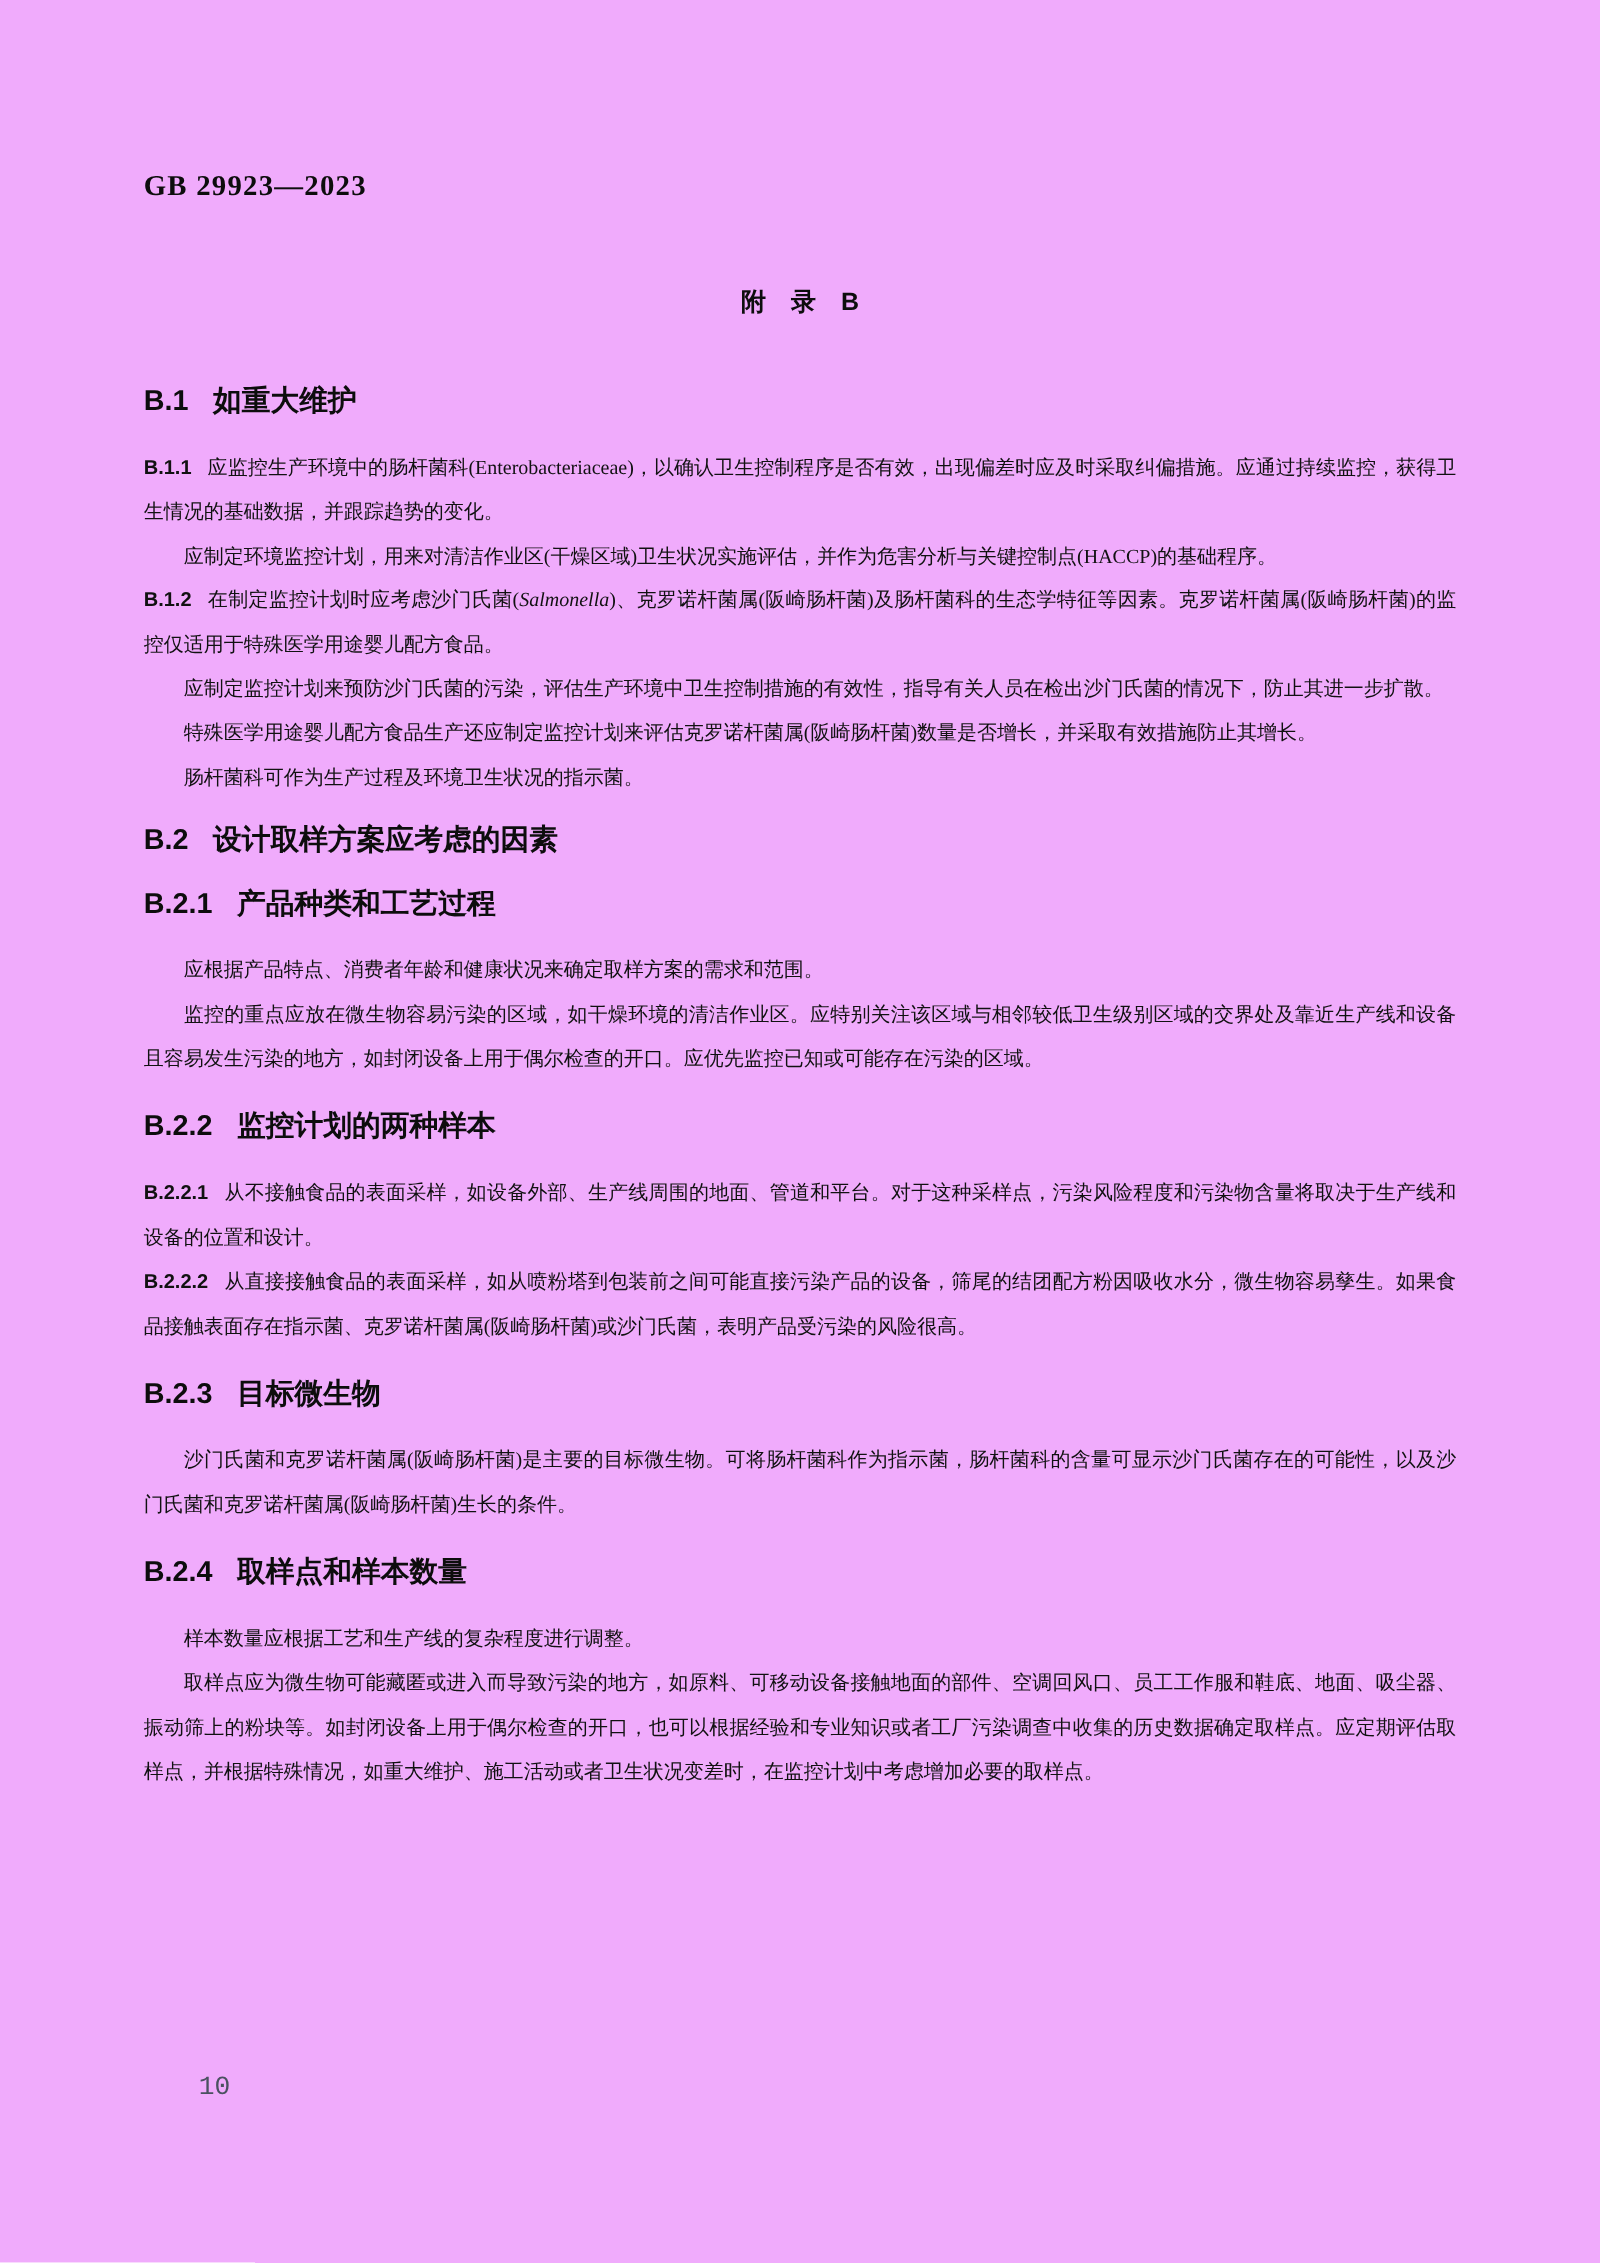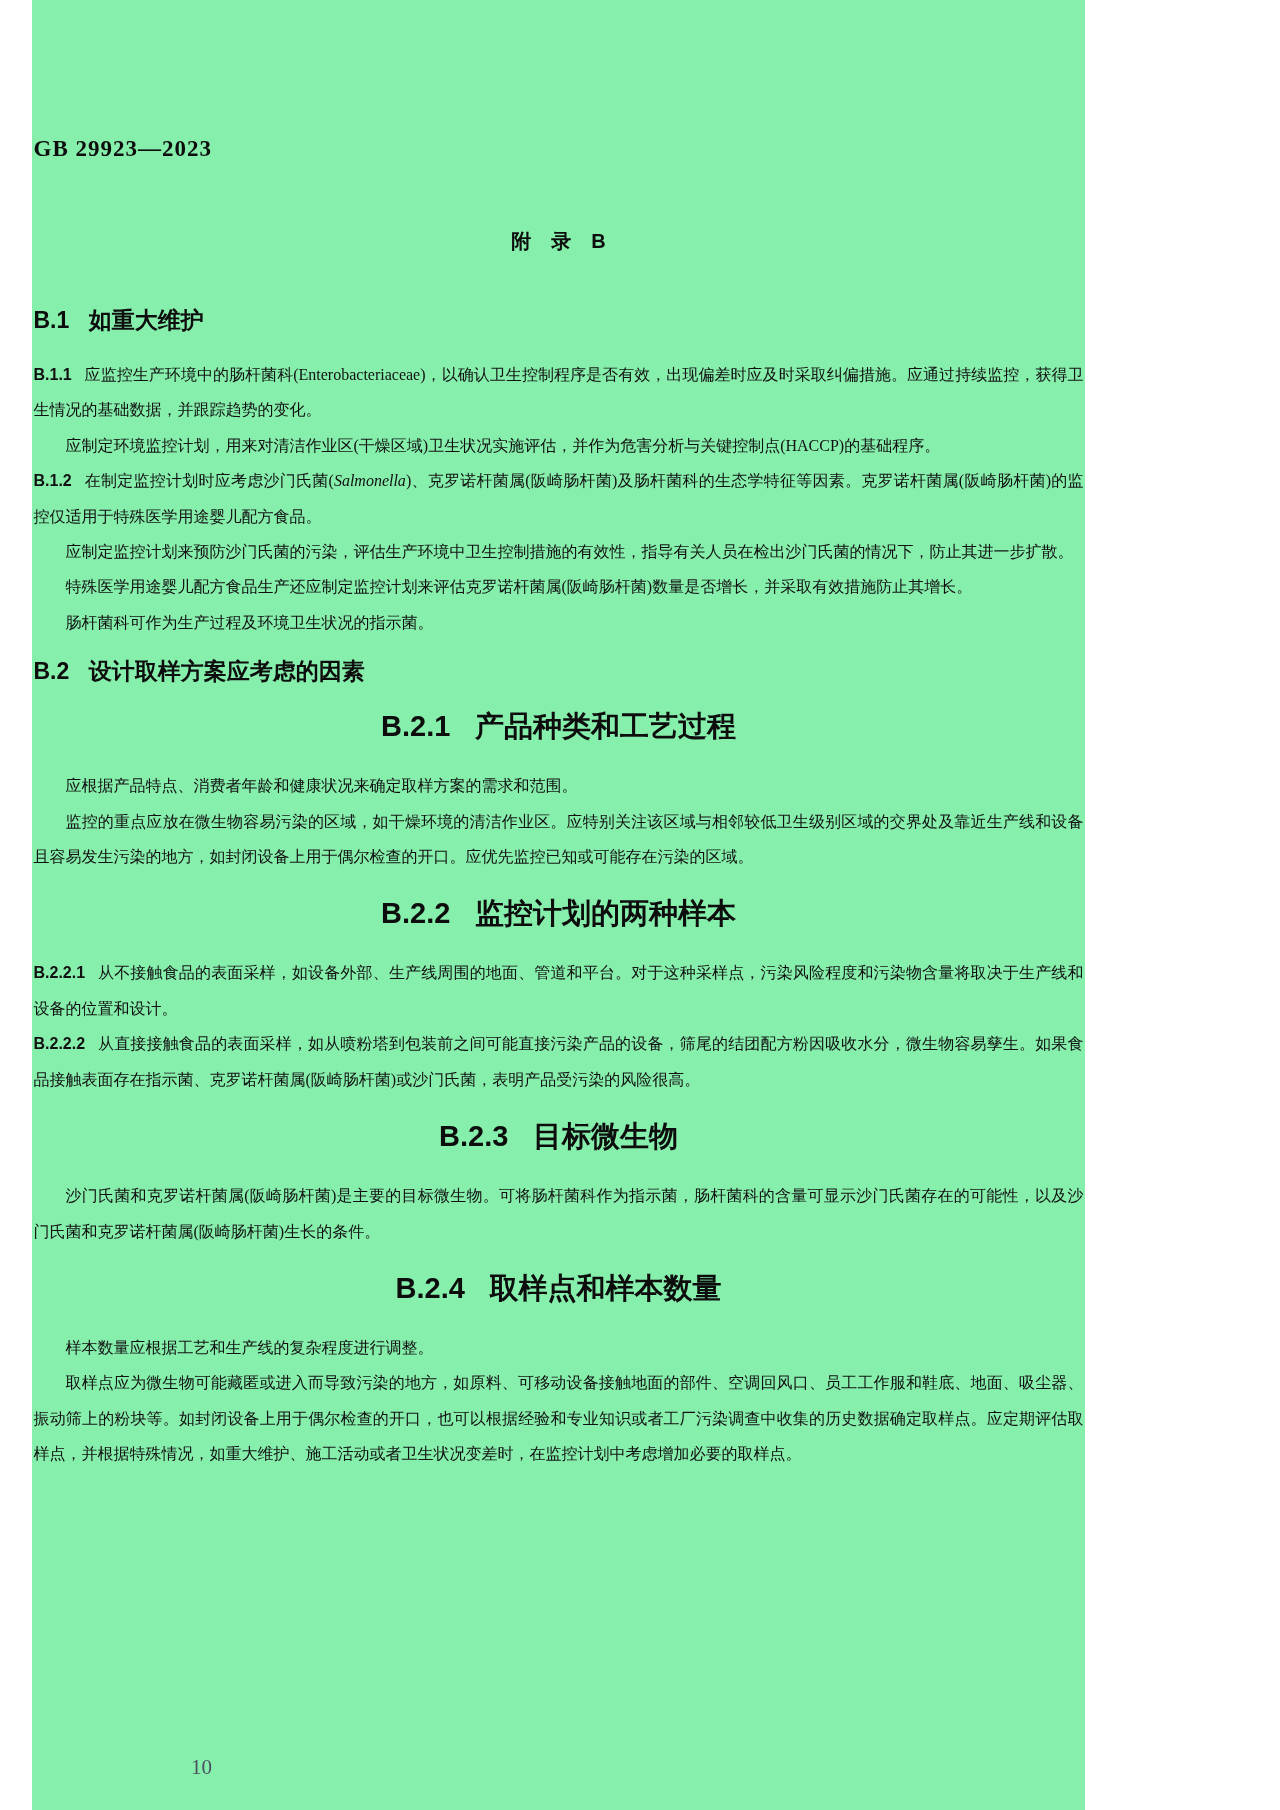--- a/index.html
+++ b/index.html
@@ -1,24 +1,23 @@
 <!DOCTYPE html>
 <html><head>
 <meta charset="utf-8">
 <style>
   html, body { margin: 0; padding: 0; background: #ffffff; }
   .page {
     position: relative;
-    width: 1053px;
+    width: 1280px;
     height: 1810px;
-    background: #86efac;
+    background: #f0abfc;
     overflow: hidden;
     color: #111111;
     font-family: "Liberation Serif", "DejaVu Serif", serif;
-    margin-left: 32px;
   }
   .content {
     width: 1050px;
     margin: 0 auto;
     padding-top: 136px;
   }
   .doc-number {
     font-family: "Liberation Serif", "DejaVu Serif", serif;
     font-weight: 700;
     font-size: 23px;
@@ -47,47 +46,46 @@
     font-family: "Liberation Sans", "DejaVu Sans", sans-serif;
     font-weight: 700;
     font-size: 23px;
     color: #0d0d0d;
   }
   .h-section.tight { margin-top: 16px; }
   .h-sub {
     margin: 20px 0 0 0;
     font-family: "Liberation Sans", "DejaVu Sans", sans-serif;
     font-weight: 700;
-    font-size: 29px;
+    font-size: 23px;
     color: #0d0d0d;
-    text-align: center;
   }
   .h-label { margin-right: 0.85em; }
   .body-block { margin-top: 21px; }
   .body-p {
     margin: 0;
     font-size: 16px;
     line-height: 35.4px;
     text-align: justify;
     color: #111111;
   }
   .indent { text-indent: 2em; }
   .clause-label {
     font-family: "Liberation Sans", "DejaVu Sans", sans-serif;
     font-weight: 700;
     margin-right: 0.8em;
   }
   .latin-italic { font-style: italic; }
   .page-number {
     position: absolute;
     left: 159px;
-    top: 1755px;
+    top: 1659px;
     font-size: 21px;
     color: #4a5160;
-    font-family: Liberation Serif, serif;
+    font-family: Liberation Mono, monospace;
   }
 </style>
 </head>
 <body>
 
 <div class="page">
   <div class="content">
 
     <div class="doc-number">GB 29923—2023</div>
 

